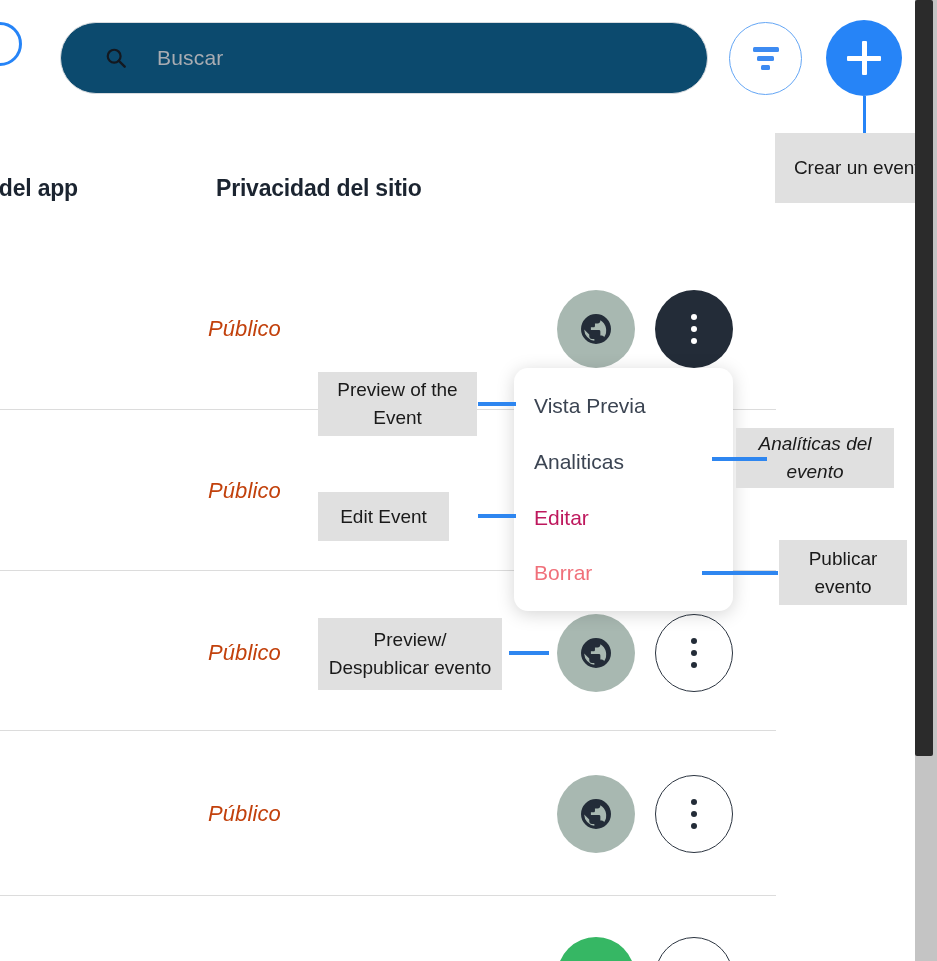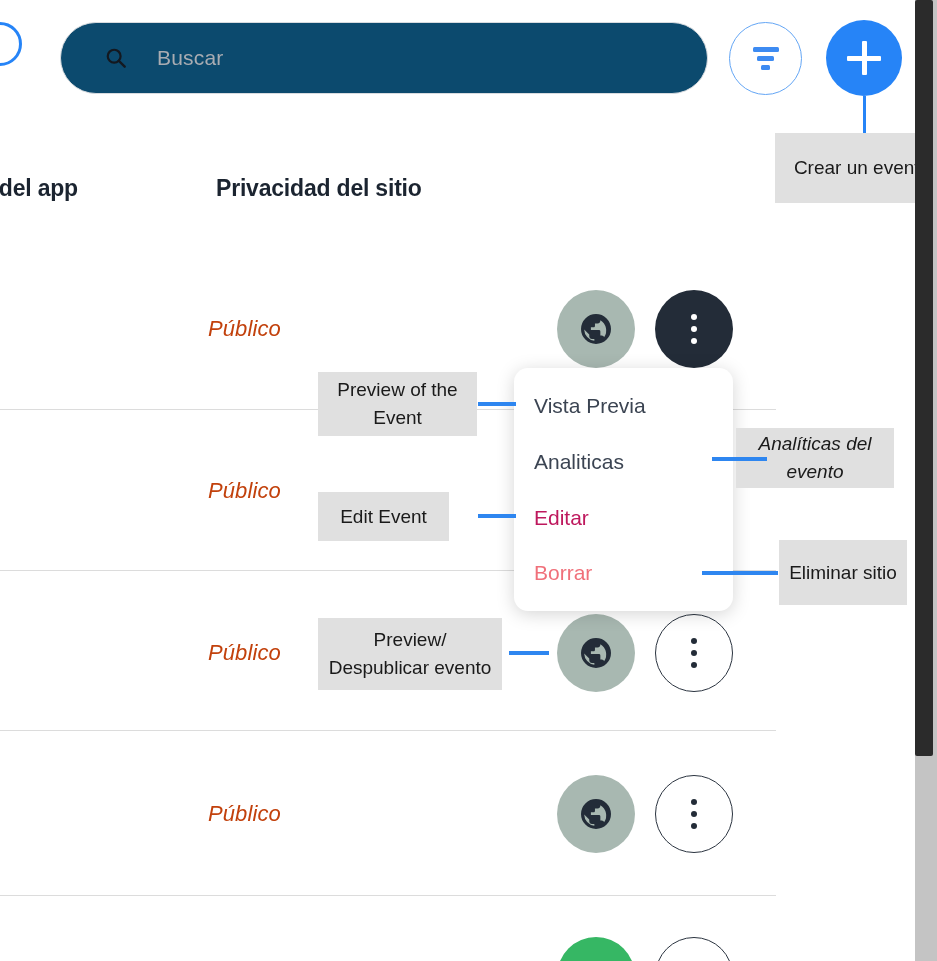--- a/index.html
+++ b/index.html
@@ -371,20 +371,20 @@
 
 <div class="abs callout" id="callout-preview">Preview of the Event</div>
 <div class="abs leader" id="leader-preview"></div>
 
 <div class="abs callout" id="callout-analytics">Analíticas del evento</div>
 <div class="abs leader" id="leader-analytics"></div>
 
 <div class="abs callout" id="callout-edit">Edit Event</div>
 <div class="abs leader" id="leader-edit"></div>
 
-<div class="abs callout" id="callout-delete">Eliminar sitio</div>
+<div class="abs callout" id="callout-delete">Publicar evento</div>
 <div class="abs leader" id="leader-delete"></div>
 
 <div class="abs callout" id="callout-publish">Preview/ Despublicar evento</div>
 <div class="abs leader" id="leader-publish"></div>
 
 <div class="abs" id="scrollbar-track"></div>
 <div class="abs" id="scrollbar-thumb"></div>
 
 </body></html>

